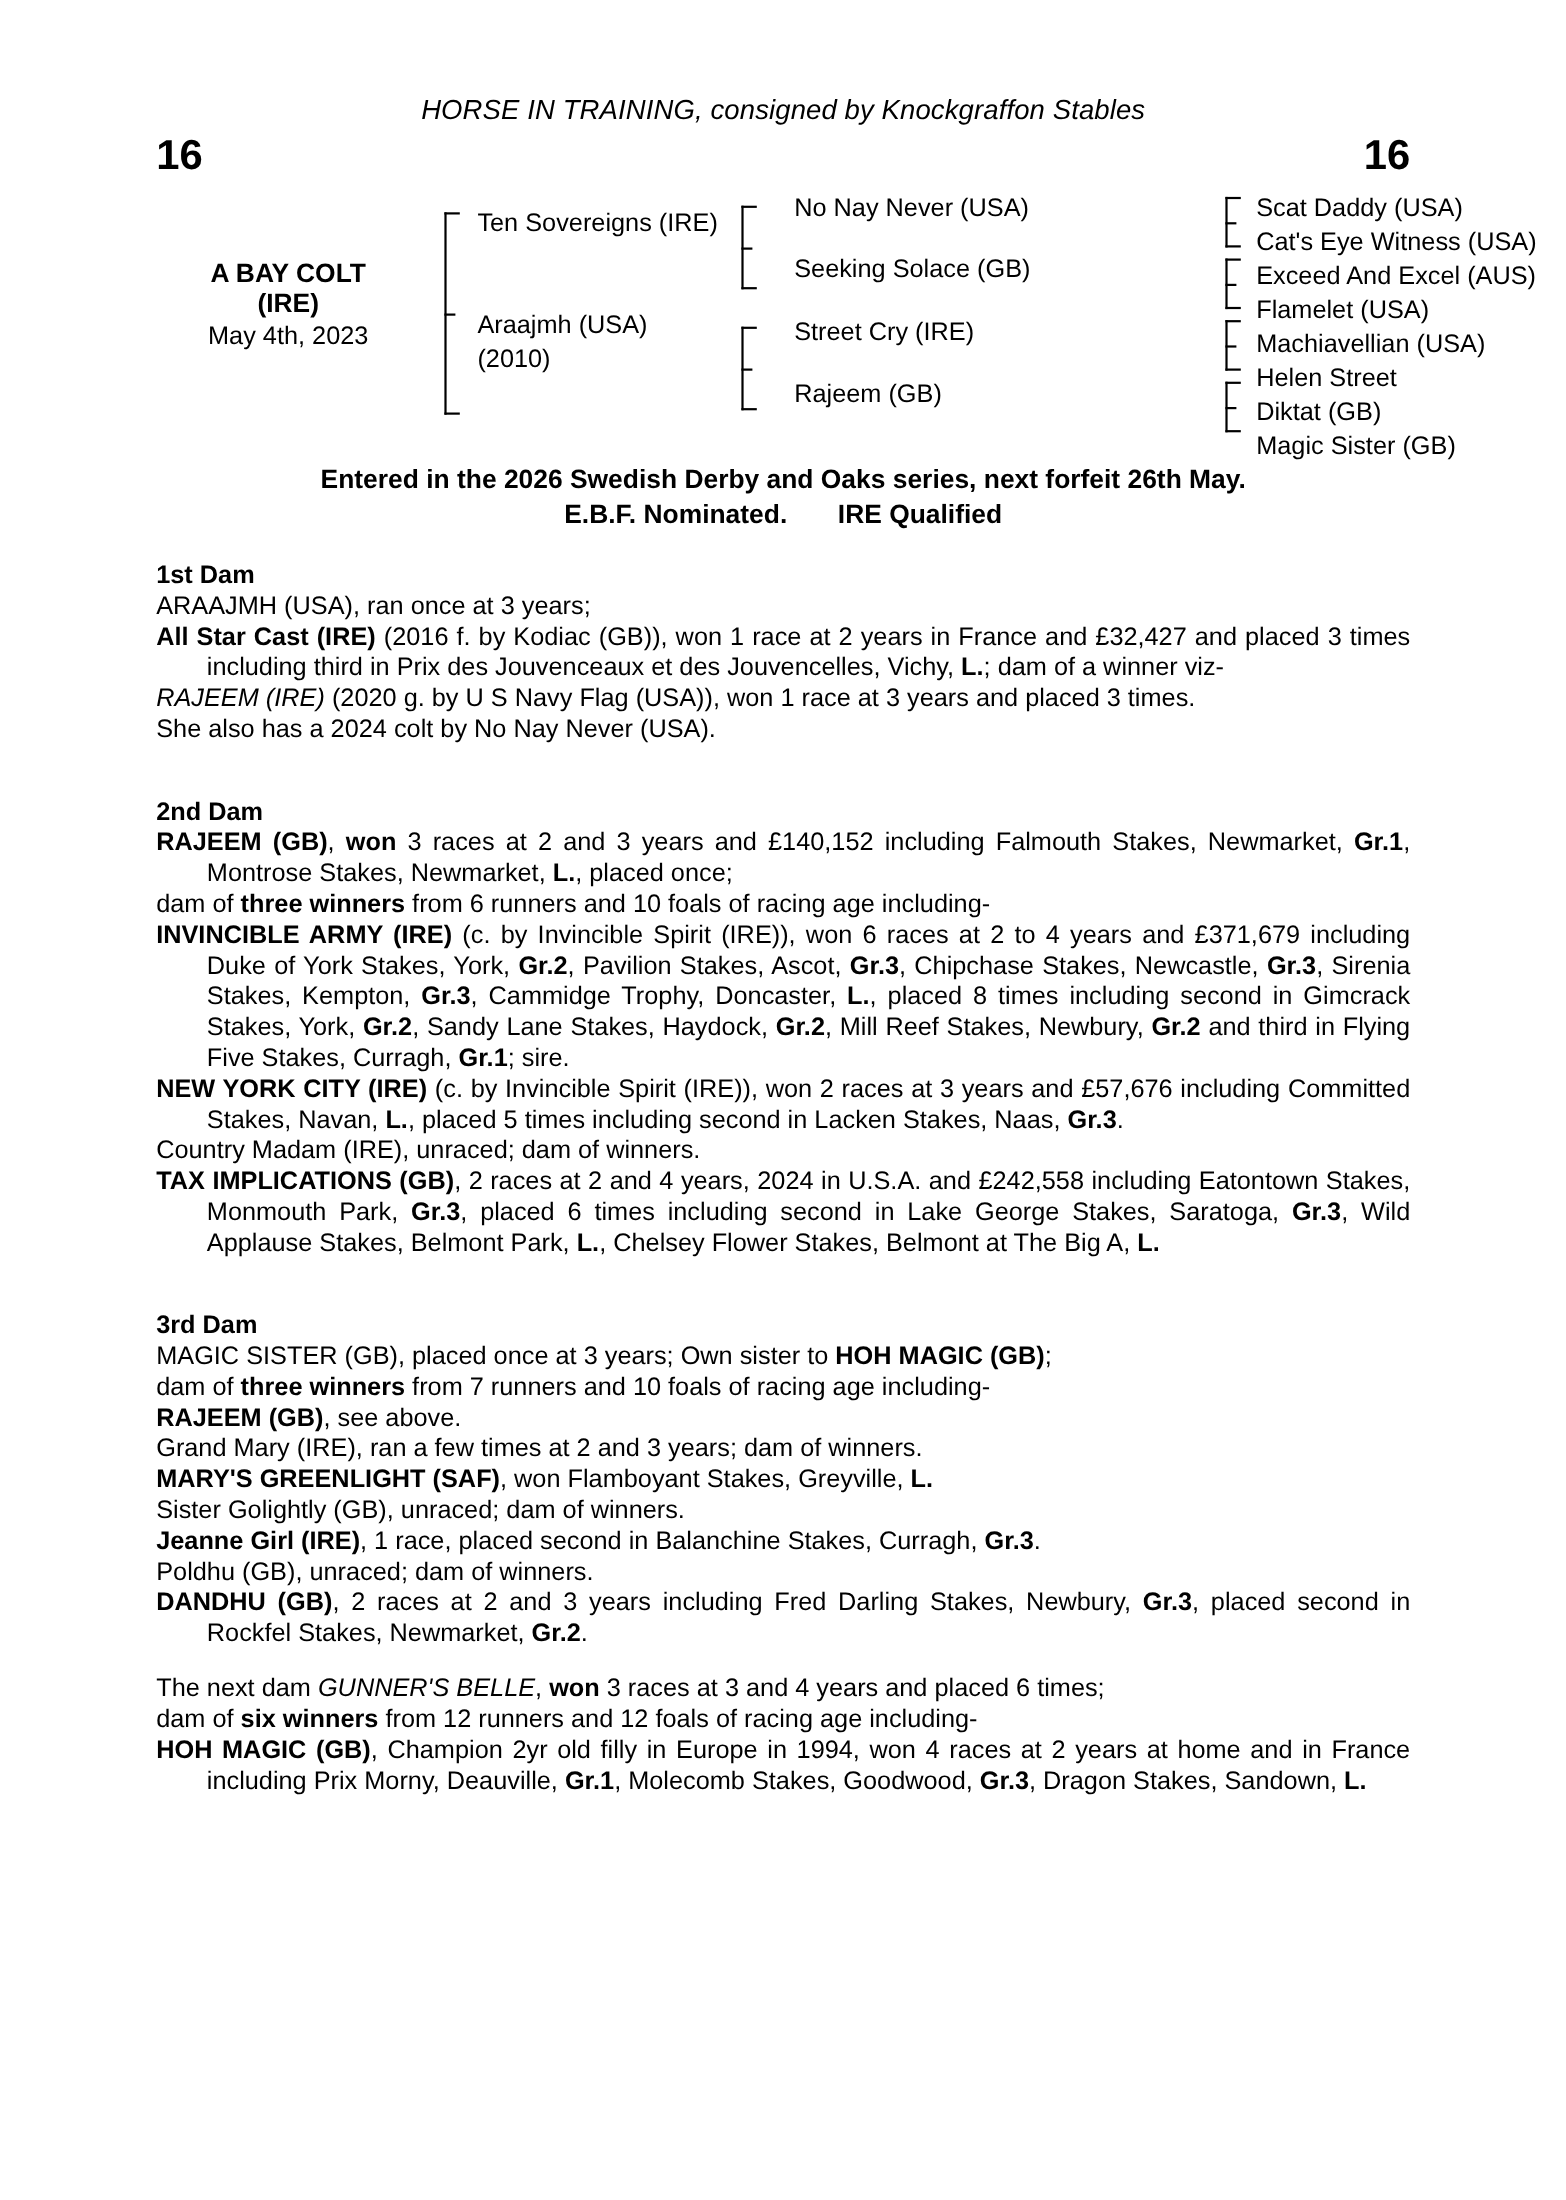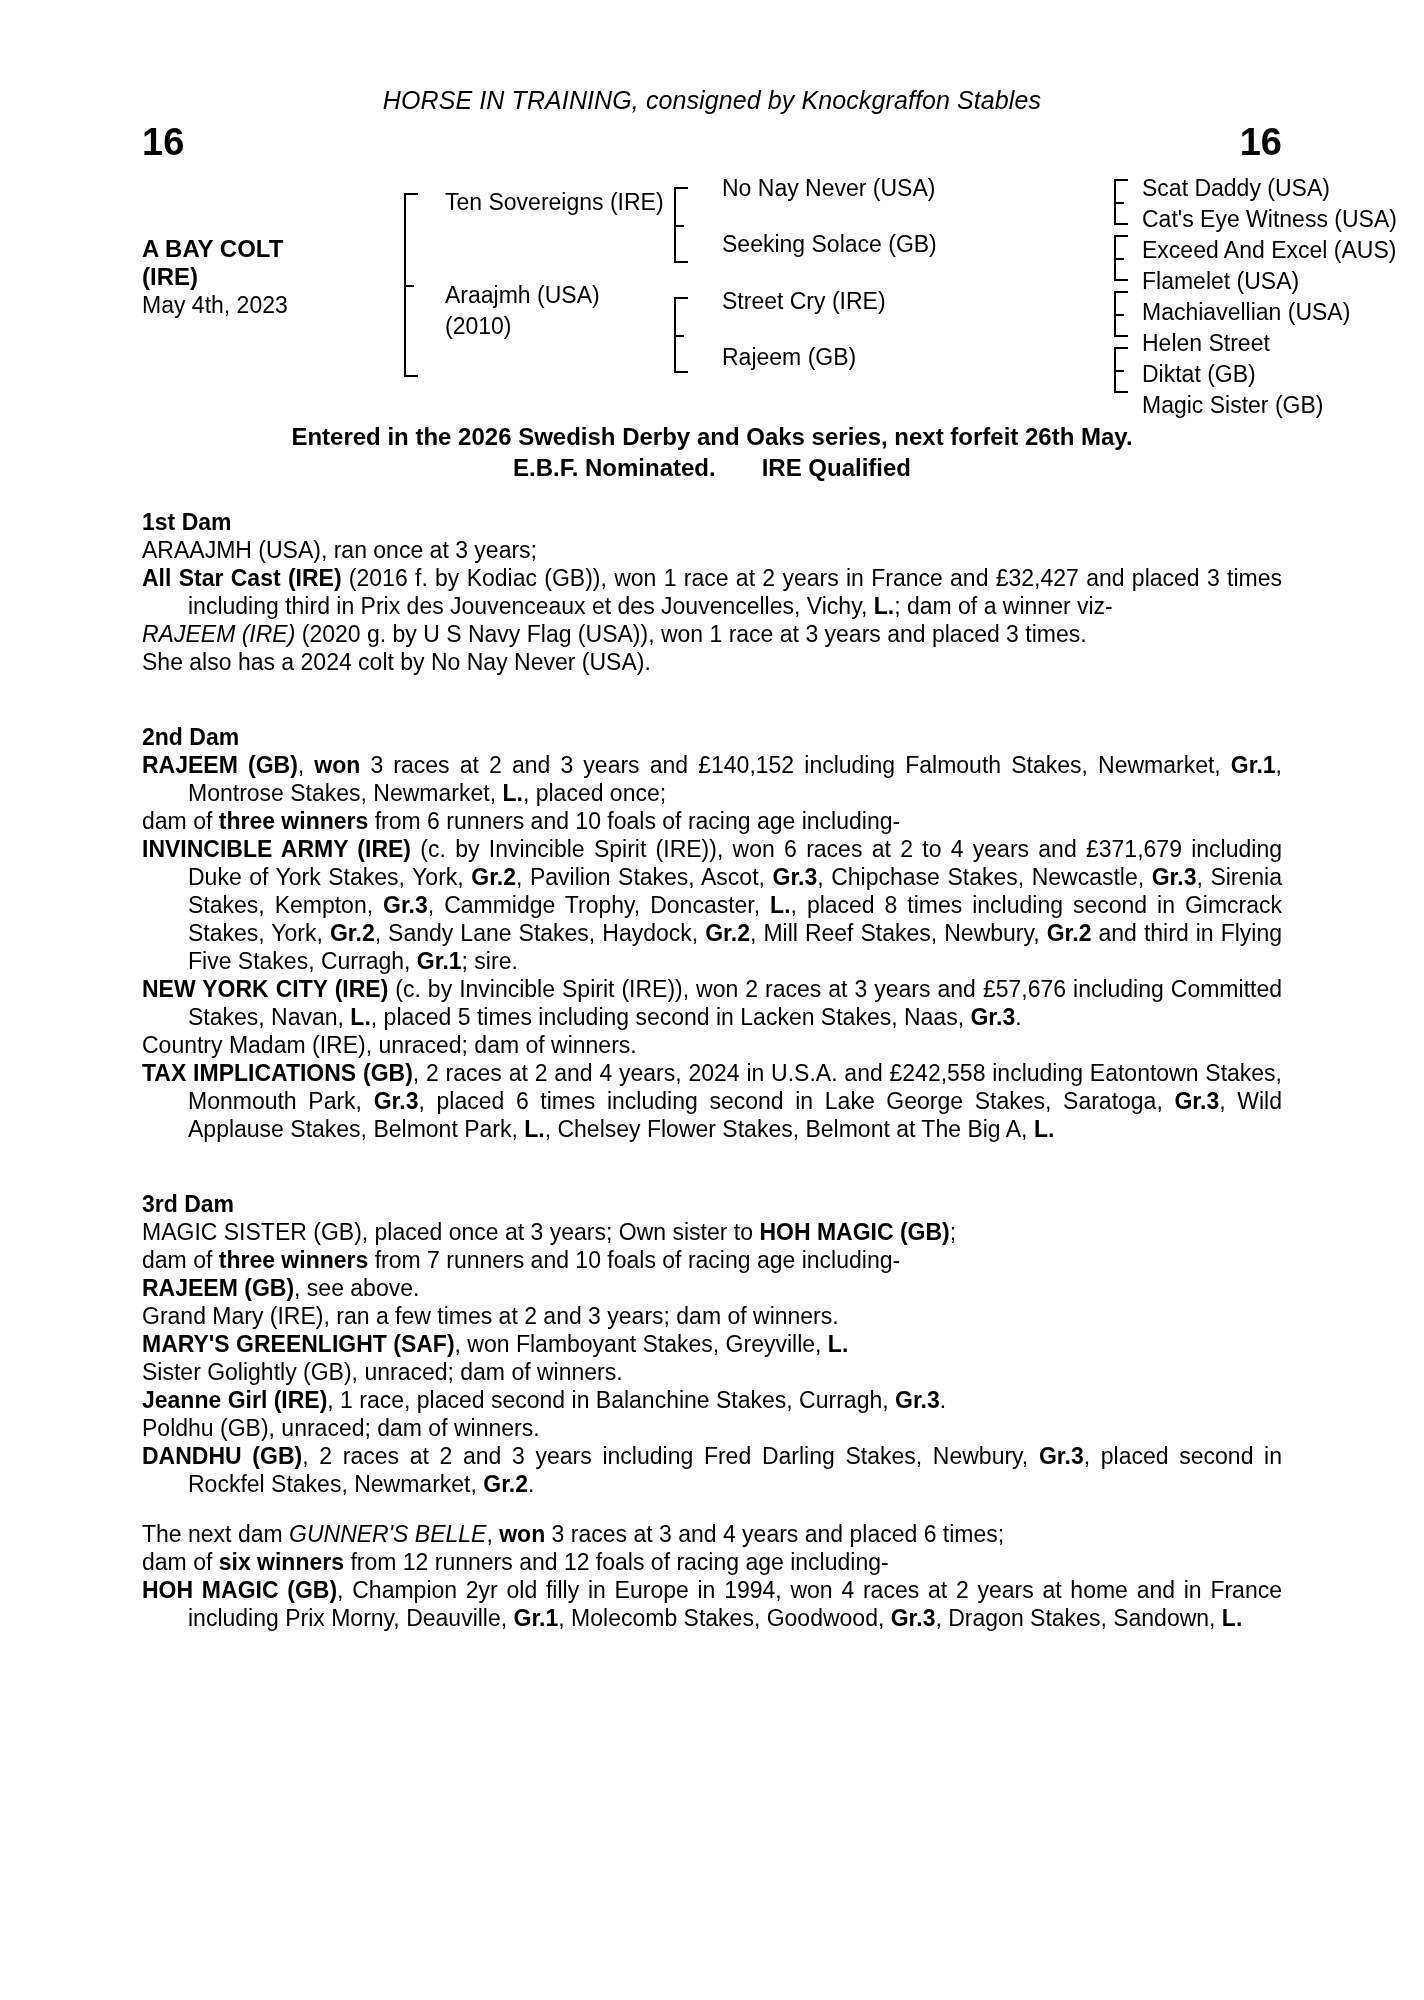--- a/index.html
+++ b/index.html
@@ -60,28 +60,29 @@
     height: 230px;
     margin-top: 6px;
     font-size: 23px;
   }
   .ped-subject {
     position: absolute;
     left: 0;
     top: 62px;
     width: 240px;
     line-height: 28px;
+    text-align: center;
   }
   .ped-subject .b {
     font-weight: bold;
     font-size: 24px;
   }
   .ped-col2 {
     position: absolute;
-    left: 303px;
+    left: 292px;
     top: 14px;
     width: 250px;
   }
   .ped-col3 {
     position: absolute;
     left: 560px;
     top: 0px;
     width: 252px;
     margin-left: 20px;
   }

